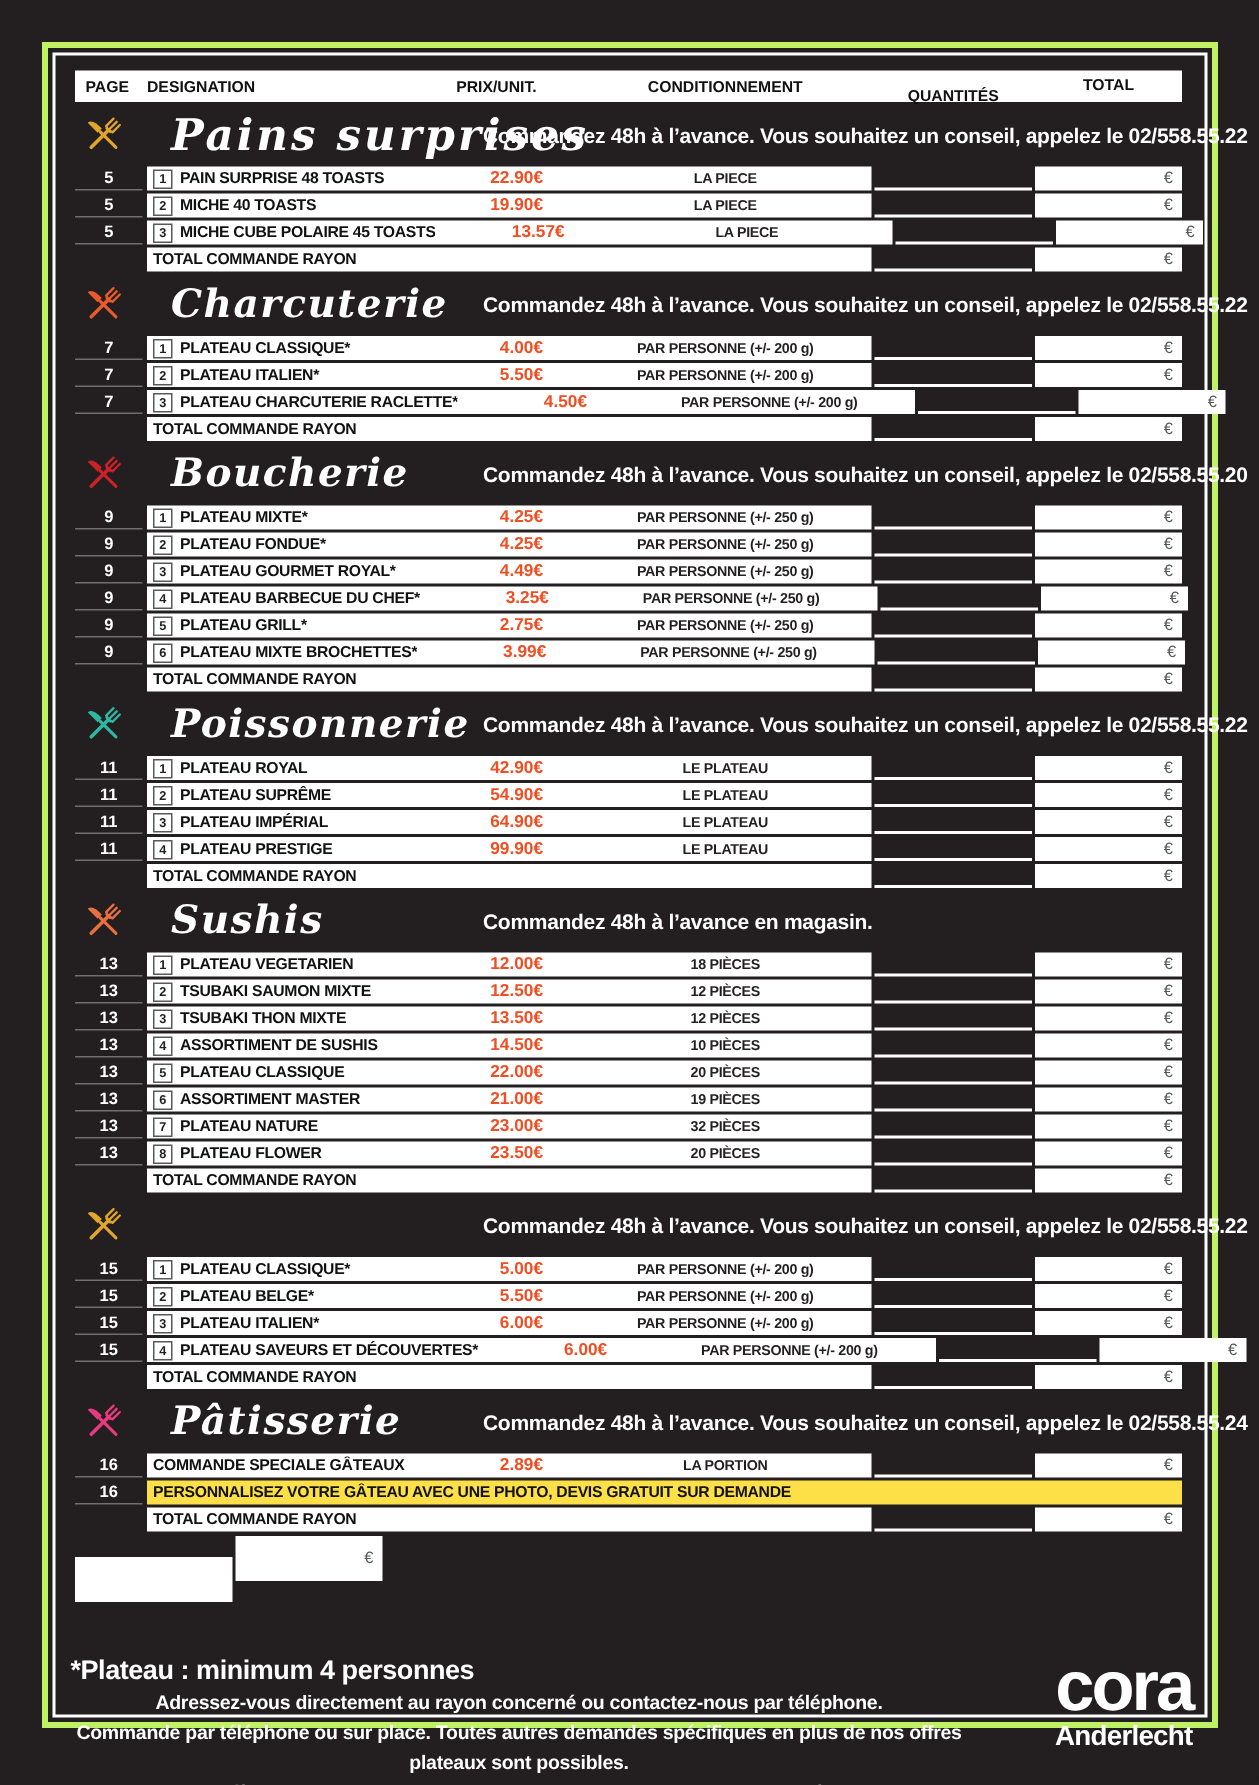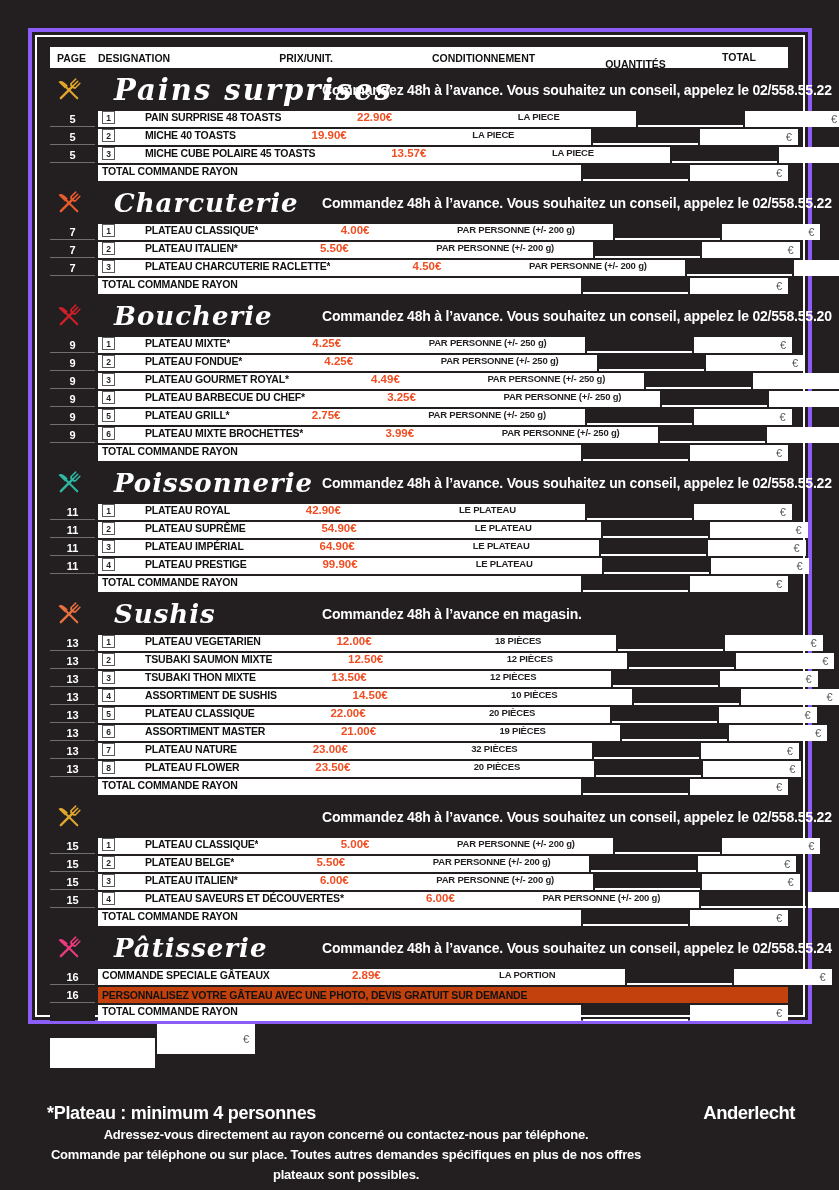--- a/index.html
+++ b/index.html
@@ -2,34 +2,34 @@
 <html><head>
 <meta charset="utf-8">
 <style>
   html,body{margin:0;padding:0;}
   body{
     width:839px;height:1190px;background:#231f20;position:relative;
     font-family:"Liberation Sans", sans-serif;overflow:hidden;
   }
   
   .frame-outer{
-    position:absolute;left:28px;top:28px;width:784px;height:996px;
-    border:4px solid #8b5cf6;box-sizing:border-box;
+    position:absolute;left:28px;top:28px;width:784px;height:1124px;
+    border:4px solid #bef264;box-sizing:border-box;
   }
   .frame-inner{
     position:absolute;inset:3px;border:2px solid #fff;box-sizing:border-box;
   }
   .content{
     position:absolute;inset:2px;padding:8px 13px 0 11px;box-sizing:border-box;
     background:#231f20;
   }
   
   .cols{display:flex;align-items:stretch;}
   .c-page{width:45px;flex:none;margin-right:3px;}
-  .c-main{flex:1;margin-right:2px;display:flex;gap:25px;}
+  .c-main{flex:1;margin-right:2px;display:flex;align-items:center;}
   .c-qty{width:105px;flex:none;margin-right:2px;margin-top:14px;}
   .c-total{width:98px;flex:none;}
   
   .thead{background:#fff;height:21px;align-items:center;margin-bottom:4px;}
   .thead .hc{font-weight:bold;font-size:10.5px;color:#111;letter-spacing:0;}
   .thead .c-page{padding-left:7px;box-sizing:border-box;}
   .h-designation{flex:1;text-align:left;}
   .h-price{width:110px;text-align:center;color:#f04e23;}
   .h-cond{width:195px;text-align:center;}
   .c-qty.hc,.c-total.hc{text-align:center;line-height:21px;}
@@ -62,21 +62,21 @@
     flex:1;font-weight:bold;font-size:10.5px;color:#111;letter-spacing:-0.2px;
     white-space:nowrap;overflow:hidden;
   }
   .price{width:110px;flex:none;text-align:right;font-weight:bold;font-size:11.5px;color:#f04e23;padding-right:24px;box-sizing:border-box;}
   .cond{width:195px;flex:none;text-align:center;font-weight:bold;font-size:9.5px;color:#231f20;letter-spacing:-0.2px;}
   .qty-cell{background:#fff;}
   .total-cell{
     background:#fff;text-align:right;font-size:11px;color:#58595b;line-height:16px;
     padding-right:6px;box-sizing:border-box;
   }
-  .fullwidth-cell{flex:1;background:#c2410c;display:flex;align-items:center;padding-left:4px;box-sizing:border-box;}
+  .fullwidth-cell{flex:1;background:#fde047;display:flex;align-items:center;padding-left:4px;box-sizing:border-box;}
   
   .grand-row{height:30px;margin-top:3px;}
   .gt-label-wrap{flex:1;margin-right:2px;display:flex;align-items:center;justify-content:flex-end;}
   .gt-label{
     color:#fff;font-weight:bold;font-size:21px;white-space:nowrap;
     transform:scale(0.78,1.05);transform-origin:right center;letter-spacing:0.5px;
   }
   .grand-row .c-qty,.grand-row .c-total{height:30px;}
   .grand-row .total-cell{line-height:30px;}
   
@@ -661,15 +661,16 @@
 </div>
 
 <div class="footer">
   <div class="plateau-note">*Plateau : minimum 4 personnes</div>
   <div class="footer-lines">
     <div>Adressez-vous directement au rayon concerné ou contactez-nous par téléphone.</div>
     <div>Commande par téléphone ou sur place. Toutes autres demandes spécifiques en plus de nos offres plateaux sont possibles.</div>
     <div>Enlèvement de votre commande entre 12h et 19h au rayon concerné.</div>
   </div>
   <div class="logo">
+    <div class="logo-cora">cora</div>
     <div class="logo-city">Anderlecht</div>
   </div>
 </div>
 
 </body></html>

